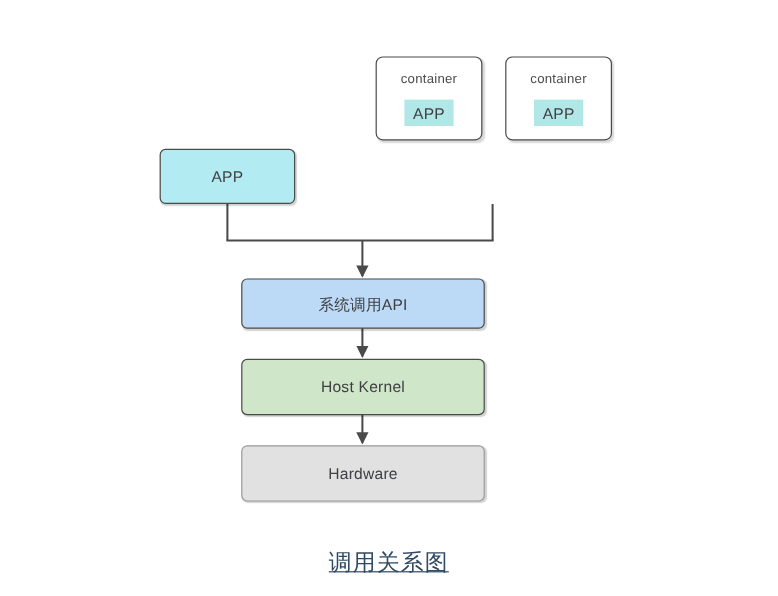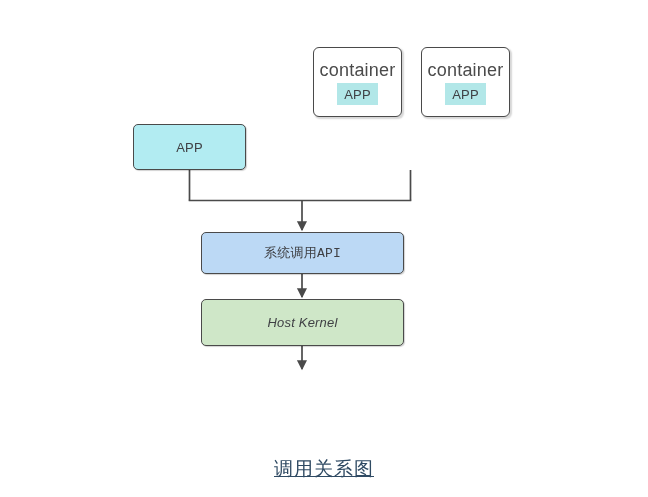--- a/index.html
+++ b/index.html
@@ -45,21 +45,21 @@
     border-radius: 6px;
     display: block;
     box-shadow: 1.5px 1.5px 1.5px rgba(0,0,0,0.16);
   }
   .container-card .card-title {
     position: absolute;
     left: 0;
     right: 0;
     top: 13px;
     text-align: center;
-    font-size: 18px;
+    font-size: 11px;
     color: #4b4b4b;
     line-height: 1;
   }
   .container-card .card-app {
     position: absolute;
     left: 23px;
     right: 23px;
     top: 35px;
     height: 22px;
     background: #b2e7e8;
@@ -74,21 +74,20 @@
     background: #b2ecf2;
     border: 1.6px solid #4a4a4a;
   }
   .node-docker {
     background: #fbdfb4;
     border: 1.6px solid #4a4a4a;
   }
   .node-syscall {
     background: #bcd9f5;
     border: 1.6px solid #4a4a4a;
-    font-family: Liberation Mono, monospace;
   }
   .node-kernel {
     background: #cfe7c8;
     border: 1.6px solid #4a4a4a;
   }
   .node-hardware {
     background: #e1e1e1;
     border: 1.6px solid #9a9a9a;
   }
 
@@ -146,18 +145,19 @@
   <div class="node container-card" style="left:421px; top:47px; width:89px; height:70px;">
     <div class="card-title">container</div>
     <div class="card-app">APP</div>
   </div>
 
   <div class="node node-app" style="left:133px; top:124px; width:113px; height:46px;">APP</div>
 
 
   <div class="node node-syscall" style="left:201px; top:232px; width:203px; height:42px;">系统调用API</div>
 
-  <div class="node node-kernel" style="left:201px; top:299px; width:203px; height:47px;font-style:italic;">Host Kernel</div>
+  <div class="node node-kernel" style="left:201px; top:299px; width:203px; height:47px;">Host Kernel</div>
 
+  <div class="node node-hardware" style="left:201px; top:371px; width:203px; height:47px;">Hardware</div>
 
   <div class="caption">调用关系图</div>
 
 </div>
 
 </body></html>

